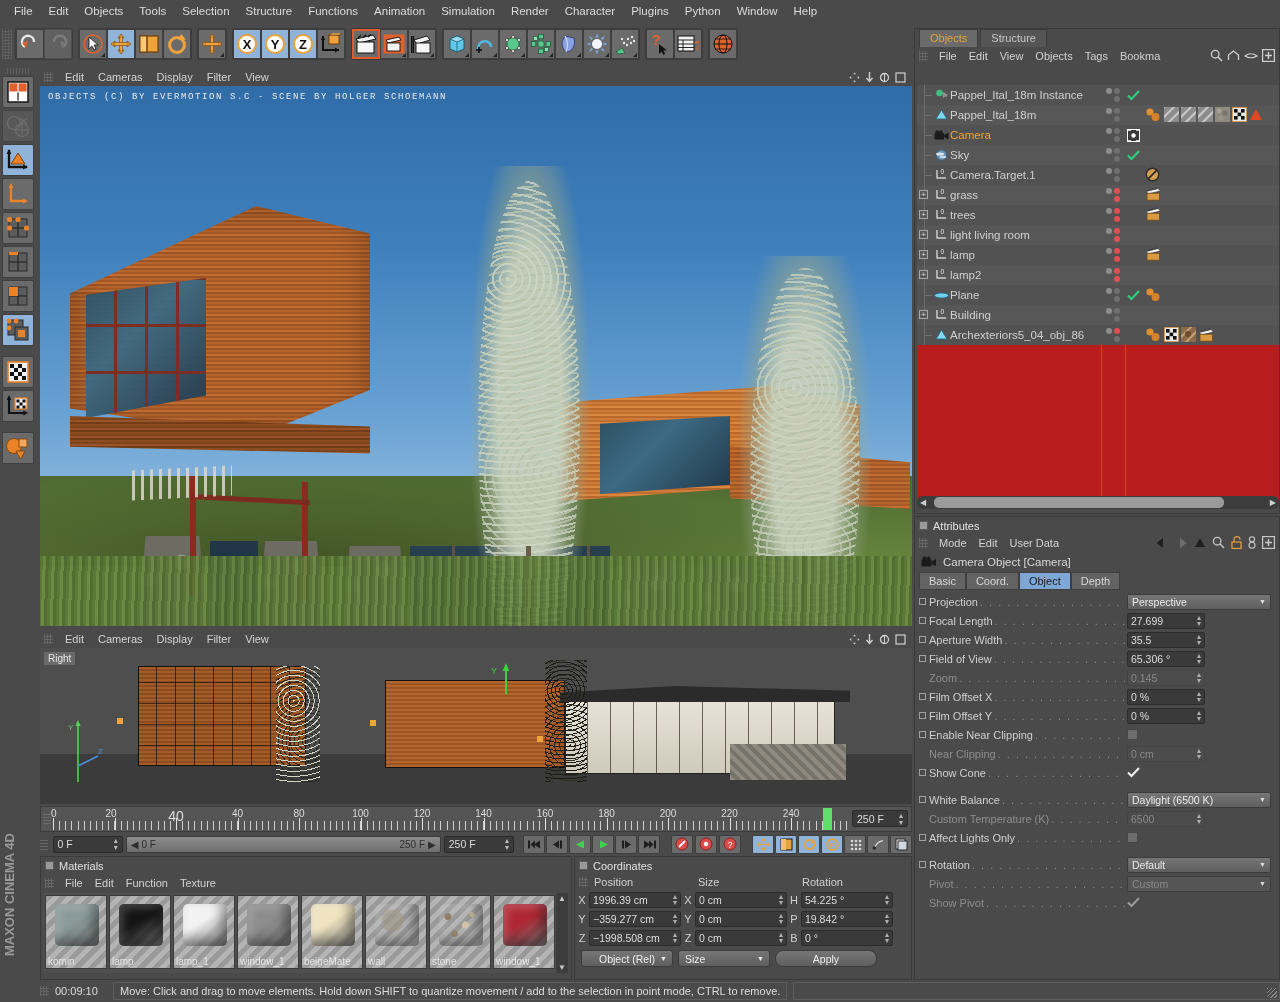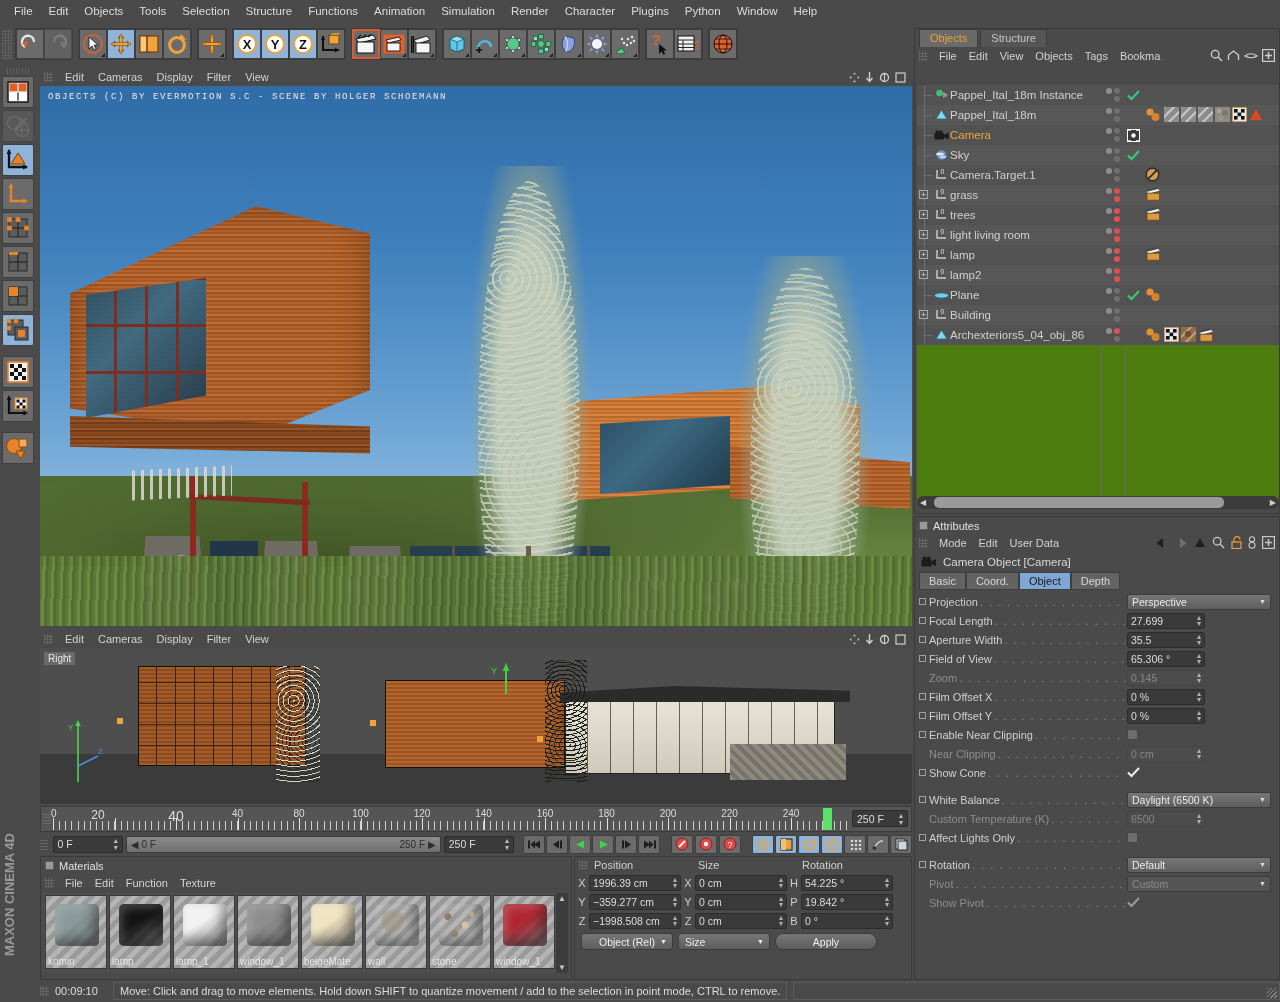--- a/index.html
+++ b/index.html
@@ -115,21 +115,21 @@
                      repeating-linear-gradient(90deg,#777 0 1px,transparent 1px 3px);
     background-size:3px 3px; opacity:.6; margin-right:5px;}
   .pmenu .m { padding:1px 6px; font-size:11px; color:#d2d2d2; cursor:default;}
 
   
   #objects-panel { left:914px; top:28px; width:366px; height:486px; }
   .tabs { height:18px; display:flex; align-items:flex-end; padding-left:4px; background:#4a4a4a;}
   .tab { padding:2px 10px 3px 10px; font-size:11px; background:#555; border:1px solid #3c3c3c; border-bottom:none;
     color:#c6c6c6; margin-right:2px; cursor:pointer;}
   .tab.active { background:#6a6a6a; color:#e8a33d; }
-  .obj-list { position:absolute; left:2px; top:56px; width:362px; height:420px; background:#4d7c0f; overflow:hidden;}
+  .obj-list { position:absolute; left:2px; top:56px; width:362px; height:420px; background:#b91c1c; overflow:hidden;}
   .orow { height:20px; display:flex; align-items:center; position:relative; }
   .orow:nth-child(odd){ background:#525252; }
   .orow:nth-child(even){ background:#575757; }
   .oname { font-size:11.5px; color:#cfcfcf; white-space:nowrap; }
   .oname.sel { color:#f0a33a; }
   .dot { width:6px;height:6px;border-radius:50%;background:#8e8e8e; }
   .dot.red { background:#e05050; }
   .dot.dim { background:#6e6e6e; }
   .col-sep { position:absolute; top:0; bottom:0; width:1px; background:#6a6a6a; }
   .obj-hscroll { position:absolute; left:2px; bottom:4px; width:362px; height:13px; background:#3c3c3c; border-radius:6px;
@@ -700,21 +700,21 @@
       </svg>
       <div class="vp-label">Right</div>
     </div>
   </div>
 
   <div class="tl-ruler">
     <div class="hg" style="position:absolute;left:2px;top:7px;width:8px;height:10px;
       background-image:repeating-linear-gradient(0deg,#777 0 1px,transparent 1px 3px);opacity:.6;"></div>
     <div id="tl-ticks" style="position:absolute;left:12px;top:1px;width:795px;height:22px;">
         <div style="position: absolute; left: 0px; top: 0px; font-size: 10px; color: rgb(220, 220, 220); transform: translateX(-2px);">0</div>
-        <div style="position: absolute; left: 45px; top: 0px; font-size: 12px; color: rgb(220, 220, 220); transform: translateX(-50%);">20</div>
+        <div style="position: absolute; left: 58px; top: 0px; font-size: 10px; color: rgb(220, 220, 220); transform: translateX(-50%);">20</div>
         <div style="position: absolute; left: 123px; top: 0px; font-size: 14px; color: rgb(220, 220, 220); transform: translateX(-50%);">40</div>
         <div style="position: absolute; left: 184.5px; top: 0px; font-size: 10px; color: rgb(220, 220, 220); transform: translateX(-50%);">40</div>
         <div style="position: absolute; left: 246px; top: 0px; font-size: 10px; color: rgb(220, 220, 220); transform: translateX(-50%);">80</div>
         <div style="position: absolute; left: 307.5px; top: 0px; font-size: 10px; color: rgb(220, 220, 220); transform: translateX(-50%);">100</div>
         <div style="position: absolute; left: 369px; top: 0px; font-size: 10px; color: rgb(220, 220, 220); transform: translateX(-50%);">120</div>
         <div style="position: absolute; left: 430.5px; top: 0px; font-size: 10px; color: rgb(220, 220, 220); transform: translateX(-50%);">140</div>
         <div style="position: absolute; left: 492px; top: 0px; font-size: 10px; color: rgb(220, 220, 220); transform: translateX(-50%);">160</div>
         <div style="position: absolute; left: 553.5px; top: 0px; font-size: 10px; color: rgb(220, 220, 220); transform: translateX(-50%);">180</div>
         <div style="position: absolute; left: 615px; top: 0px; font-size: 10px; color: rgb(220, 220, 220); transform: translateX(-50%);">200</div>
         <div style="position: absolute; left: 676.5px; top: 0px; font-size: 10px; color: rgb(220, 220, 220); transform: translateX(-50%);">220</div>
@@ -1639,20 +1639,24 @@
           <div class="nm">window_1</div>
         </div>
       </div>
     <div class="mat-vscroll">
       <span class="ar">▲</span>
       <span class="ar">▼</span>
     </div>
   </div>
 
   <div class="panel" id="coord-panel">
+    <div class="ptitle">
+      <div class="sq"></div>
+      <div class="t">Coordinates</div>
+    </div>
     <div class="coordhdr">
       <div class="hg" style="width:9px;height:10px;
         background-image:repeating-linear-gradient(0deg,#777 0 1px,transparent 1px 3px),repeating-linear-gradient(90deg,#777 0 1px,transparent 1px 3px);
         background-size:3px 3px;opacity:.6;margin-right:6px;"></div>
       <div style="width:104px;">Position</div>
       <div style="width:104px;">Size</div>
       <div>Rotation</div>
     </div>
     <div id="coord-rows">
         <div class="crow">

